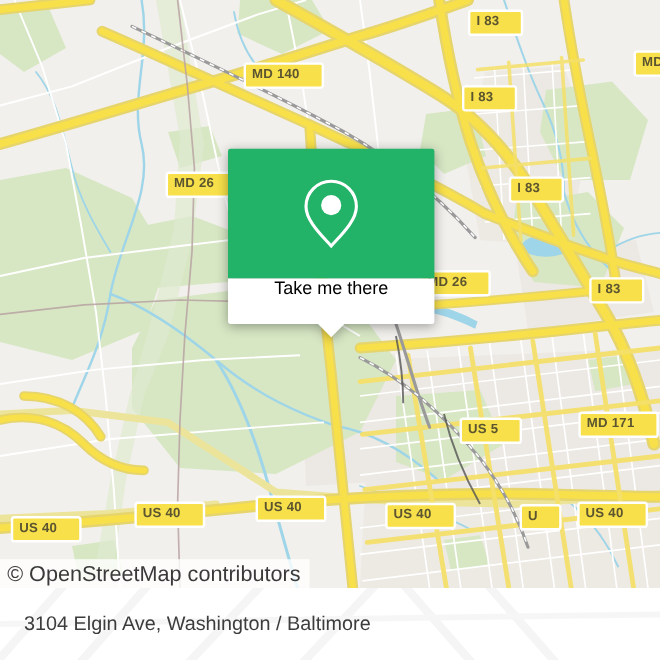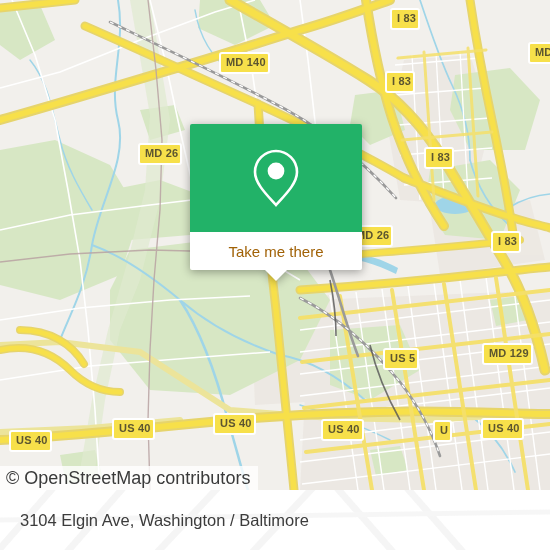--- a/index.html
+++ b/index.html
@@ -17,21 +17,21 @@
   
   .shield{
     position:absolute;
     background:#f7e04a;
     border:2px solid #ffffff;
     border-radius:3px;
     color:#5c5530;
     font-weight:bold;
     font-size:11px;
     line-height:13px;
-    padding:2px 2px 3px 5px;
+    padding:2px 18px 3px 5px;
     white-space:nowrap;
     letter-spacing:.2px;
     box-sizing:border-box;
     text-align:center;
   }
 
   
   .attrib{
     position:absolute;left:0;top:466px;
     background:rgba(255,255,255,.80);
@@ -47,22 +47,22 @@
     filter:drop-shadow(0 2px 5px rgba(0,0,0,.35));
   }
   .popup-head{
     background:#22b268;height:108px;width:100%;
     border-radius:2px 2px 0 0;
     display:flex;align-items:center;justify-content:center;
   }
   .popup-foot{
     background:#ffffff;height:38px;width:100%;
     border-radius:0 0 2px 2px;
-    display:flex;align-items:center;justify-content:center;
-    color:#a16207;font-size:15px;
+    display:flex;align-items:flex-start;justify-content:center;
+    color:#000000;font-size:15px;
   }
   .popup-tail{
     position:absolute;left:50%;bottom:-11px;margin-left:-11px;
     width:0;height:0;
     border-left:11px solid transparent;
     border-right:11px solid transparent;
     border-top:11px solid #ffffff;
   }
   .pin-icon{display:block;}
 
@@ -258,28 +258,28 @@
 
       <g stroke="#b9a3a3" fill="none" stroke-width="1.4" opacity=".85">
         <path d="M148 0 L156 70 L162 140 L160 210 L154 280 L150 350 L148 420 L150 490"></path>
         <path d="M0 262 L70 254 L150 250 L230 252 L300 258"></path>
       </g>
     </svg>
 
     <div>
       <div class="shield" style="left:390px;top:8px;">I 83</div>
       <div class="shield" style="left:528px;top:42px;">MD</div>
-      <div class="shield" style="left:219px;top:52px;">MD 140</div>
+      <div class="shield" style="left:203px;top:52px;">MD 140</div>
       <div class="shield" style="left:385px;top:71px;">I 83</div>
       <div class="shield" style="left:138px;top:143px;">MD 26</div>
       <div class="shield" style="left:424px;top:147px;">I 83</div>
       <div class="shield" style="left:349px;top:225px;">MD 26</div>
       <div class="shield" style="left:491px;top:231px;">I 83</div>
       <div class="shield" style="left:383px;top:348px;">US 5</div>
-      <div class="shield" style="left:482px;top:343px;">MD 129</div>
+      <div class="shield" style="left:482px;top:343px;">MD 171</div>
       <div class="shield" style="left:112px;top:418px;">US 40</div>
       <div class="shield" style="left:213px;top:413px;">US 40</div>
       <div class="shield" style="left:321px;top:419px;">US 40</div>
       <div class="shield" style="left:433px;top:420px;">U</div>
       <div class="shield" style="left:481px;top:418px;">US 40</div>
       <div class="shield" style="left:9px;top:430px;">US 40</div>
     </div>
 
     <div class="popup">
       <div class="popup-head">

